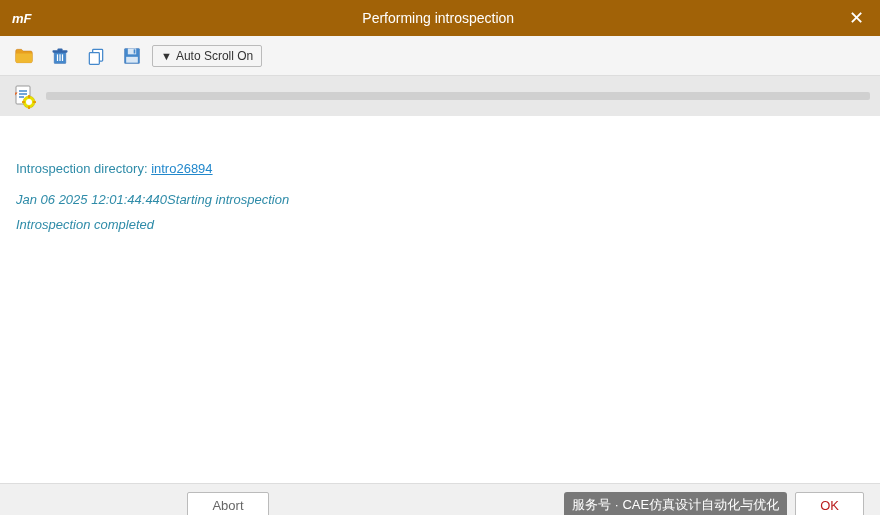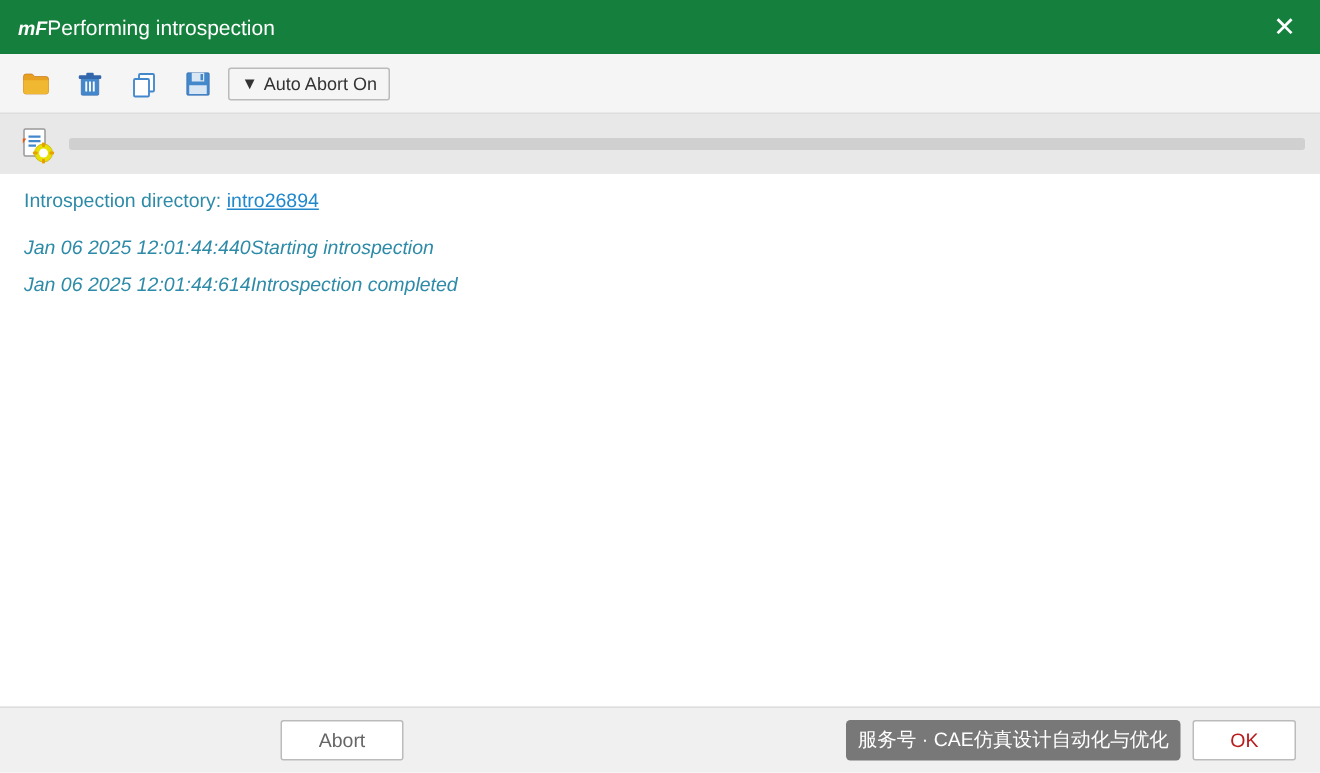--- a/index.html
+++ b/index.html
@@ -8,40 +8,40 @@
       width: 880px;
       height: 515px;
       background: #f0f0f0;
       display: flex;
       flex-direction: column;
       overflow: hidden;
     }
 
     
     .title-bar {
-      background: #15803d;
+      background: #a16207;
       color: white;
       display: flex;
       align-items: center;
       justify-content: space-between;
       padding: 17px 12px;
       height: 36px;
       flex-shrink: 0;
     }
     .title-bar-logo {
       font-weight: bold;
       font-size: 13px;
       color: white;
       font-style: italic;
     }
     .title-bar-title {
       font-size: 14px;
       color: white;
       flex: 1;
-      text-align: left;
+      text-align: center;
     }
     .title-bar-close {
       cursor: pointer;
       font-size: 18px;
       color: white;
       background: none;
       border: none;
       line-height: 1;
       padding: 2px 4px;
     }
@@ -104,20 +104,21 @@
       width: 28px;
       height: 28px;
       flex-shrink: 0;
     }
 
     
     .log-content {
       flex: 1;
       overflow-y: auto;
       padding: 10px 16px;
+      margin-top: 35px;
     }
 
     .directory-line {
       margin-bottom: 16px;
       font-size: 13px;
       color: #2e8ba8;
     }
     .directory-line span.label {
       color: #2e8ba8;
     }
@@ -150,21 +151,21 @@
     }
 
     
     .footer {
       background: #f0f0f0;
       border-top: 1px solid #ddd;
       display: flex;
       align-items: flex-start;
       justify-content: space-between;
       padding: 8px 16px;
-      height: 44px;
+      height: 32px;
       flex-shrink: 0;
     }
     .footer-left {
       flex: 1;
       display: flex;
       justify-content: center;
     }
     .footer-right {
       flex: 1;
       display: flex;
@@ -242,21 +243,21 @@
     <svg viewBox="0 0 24 24" fill="none" xmlns="http://www.w3.org/2000/svg">
       <rect x="3" y="3" width="18" height="18" rx="1" fill="#4488cc" stroke="#3366aa" stroke-width="0.5"></rect>
       <rect x="7" y="3" width="10" height="7" rx="0" fill="white" opacity="0.8"></rect>
       <rect x="5" y="13" width="14" height="7" rx="0" fill="white" opacity="0.8"></rect>
       <rect x="14" y="4" width="2" height="5" fill="#4488cc"></rect>
     </svg>
   </button>
 
   <button class="auto-scroll-btn">
     <span style="font-size:11px;">▼</span>
-    <span>Auto Abort On</span>
+    <span>Auto Scroll On</span>
   </button>
 </div>
 
 <div class="content-area">
 
   <div class="status-row">
     <div class="status-icon">
       
       <svg viewBox="0 0 28 28" fill="none" xmlns="http://www.w3.org/2000/svg">
 
@@ -287,21 +288,20 @@
       <a>intro26894</a>
     </div>
 
     <div class="log-entry">
       <span class="log-timestamp">Jan 06 2025 12:01:44:440</span>
       <span class="log-message">Starting introspection</span>
     </div>
 
 
     <div class="log-entry">
-      <span class="log-timestamp">Jan 06 2025 12:01:44:614</span>
       <span class="log-message">Introspection completed</span>
     </div>
 
 
   </div>
 </div>
 
 <div class="footer">
   <div class="footer-left">
     <button class="abort-btn">Abort</button>

